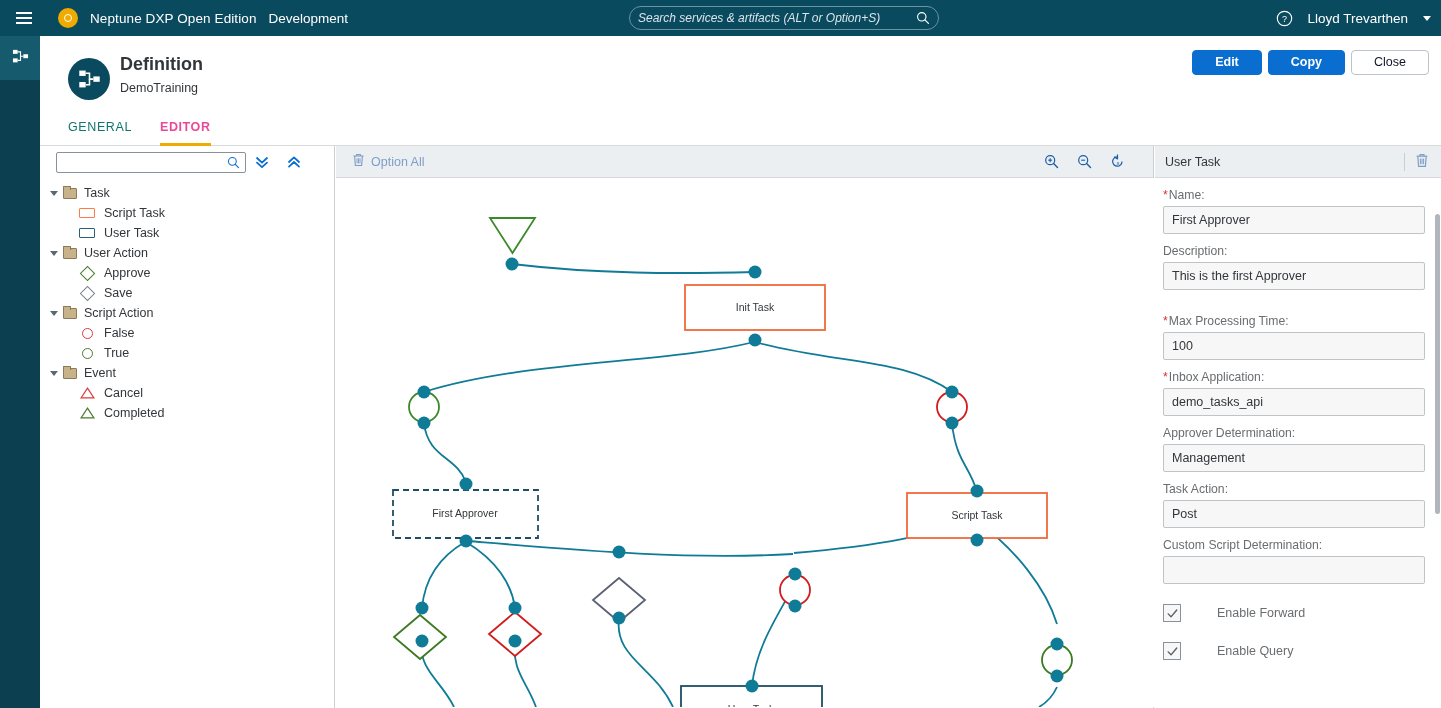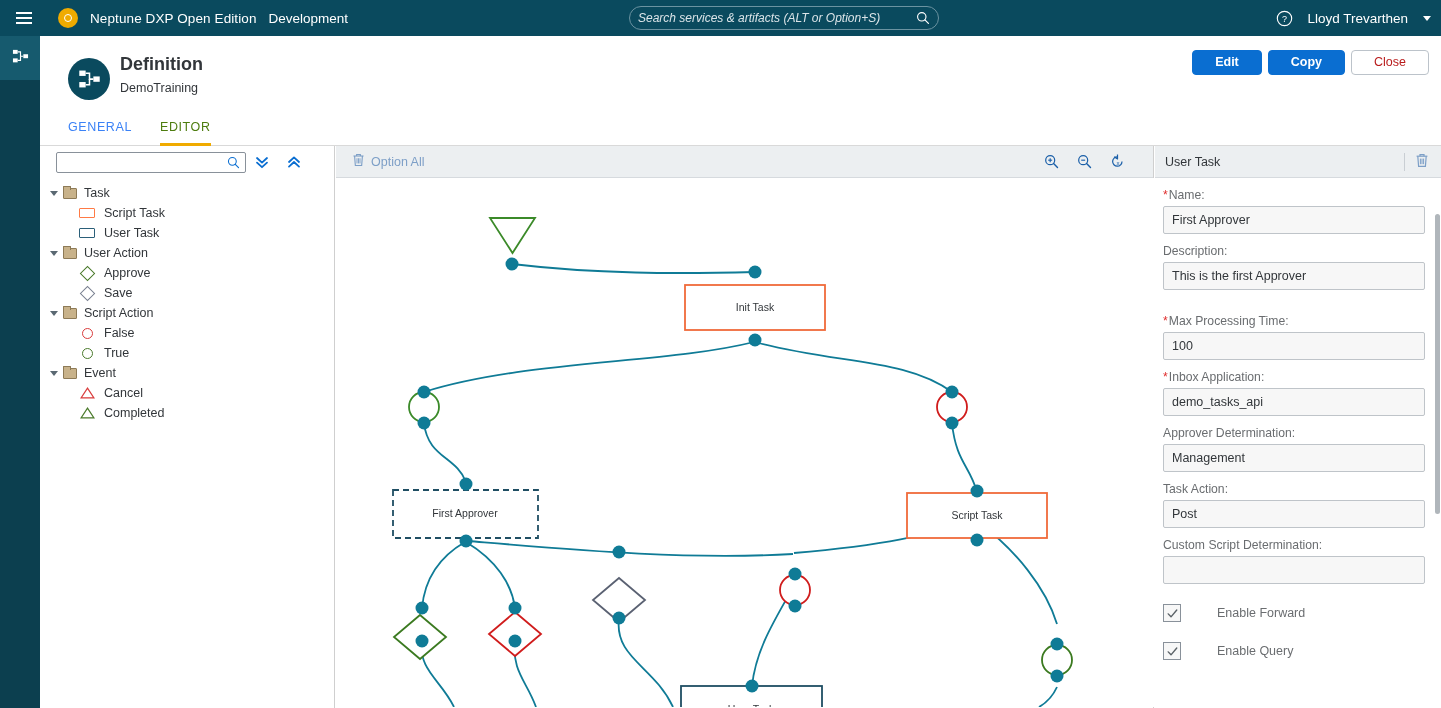--- a/index.html
+++ b/index.html
@@ -106,35 +106,35 @@
   }
   #headersub {
     position: absolute; left: 80px; top: 45px;
     font-size: 12.5px; color: #32363a;
   }
   #tabs {
     position: absolute; left: 28px; top: 76px;
     display: flex; gap: 28px; align-items: flex-end; height: 34px;
   }
   .tab {
-    font-size: 12.5px; letter-spacing: .6px; color: #3b82f6;
+    font-size: 12.5px; letter-spacing: .6px; color: #0f766e;
     padding-bottom: 9px; cursor: pointer; border-bottom: 3px solid transparent;
   }
-  .tab.active { color: #4d7c0f; border-bottom-color: #f0ab00; font-weight: normal; }
+  .tab.active { color: #ec4899; border-bottom-color: #f0ab00; font-weight: bold; }
   #headerbtns {
     position: absolute; right: 12px; top: 14px;
     display: flex; gap: 6px; align-items: center;
   }
   .btn {
     font-size: 12.5px; padding: 4px 22px; border-radius: 4px;
     cursor: pointer; white-space: nowrap; line-height: 15px;
     font-family: "Liberation Sans", sans-serif;
   }
   .btn-primary { background: #0a6ed1; color: #ffffff; border: 1px solid #0a6ed1; font-weight: bold; }
-  .btn-ghost { background: #ffffff; color: #b91c1c; border: 1px solid #bcc3ca; }
+  .btn-ghost { background: #ffffff; color: #0f172a; border: 1px solid #bcc3ca; }
 
   
   #body {
     position: absolute; top: 146px; left: 40px;
     width: 1401px; height: 562px; background: #ffffff;
   }
 
   
   #treepane {
     position: absolute; left: 0; top: 0; width: 295px; height: 562px;

